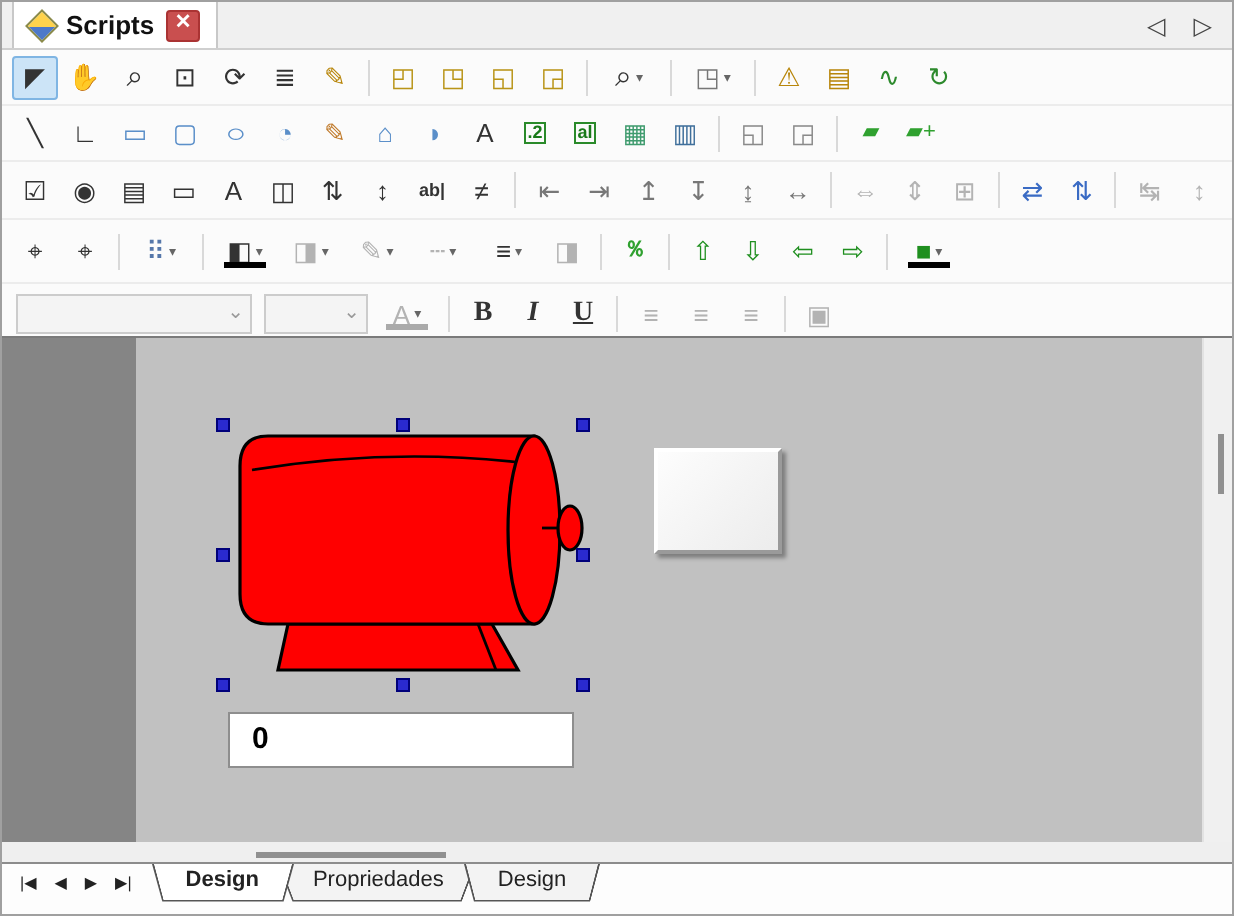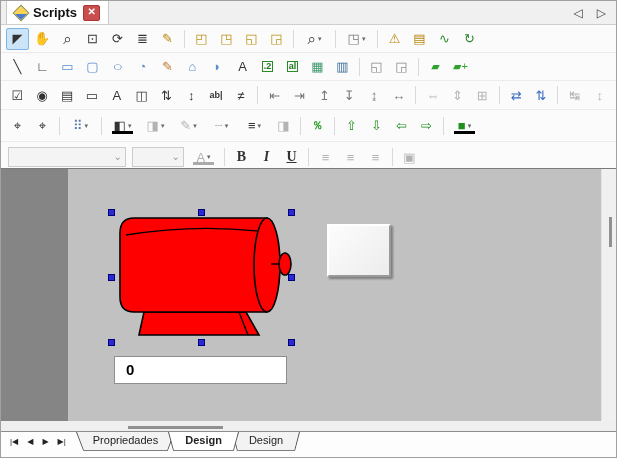--- a/index.html
+++ b/index.html
@@ -425,24 +425,24 @@
   </div>
 
   <div class="footer">
     <div class="ftr-nav" id="ftrnav">
         <button>|◀</button>
         <button>◀</button>
         <button>▶</button>
         <button>▶|</button>
       </div>
     <div class="ftabs">
+      <div class="ftab active">
+        <span class="lbl">Design</span>
+      </div>
       <div class="ftab">
         <span class="lbl">Propriedades</span>
       </div>
-      <div class="ftab active">
-        <span class="lbl">Design</span>
-      </div>
       <div class="ftab">
         <span class="lbl">Design</span>
       </div>
     </div>
   </div>
 </div>
 
 </body></html>

